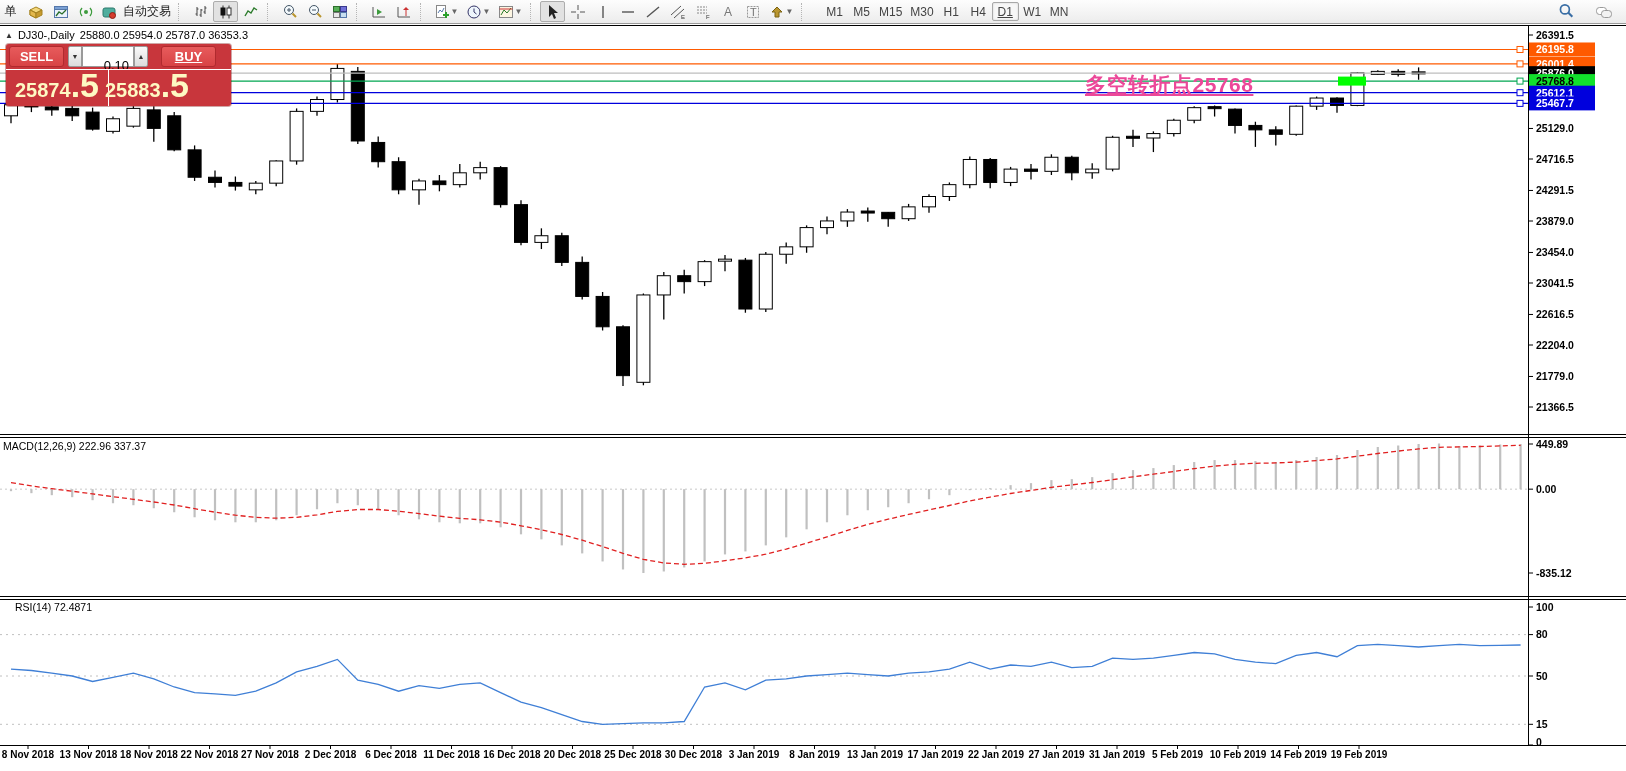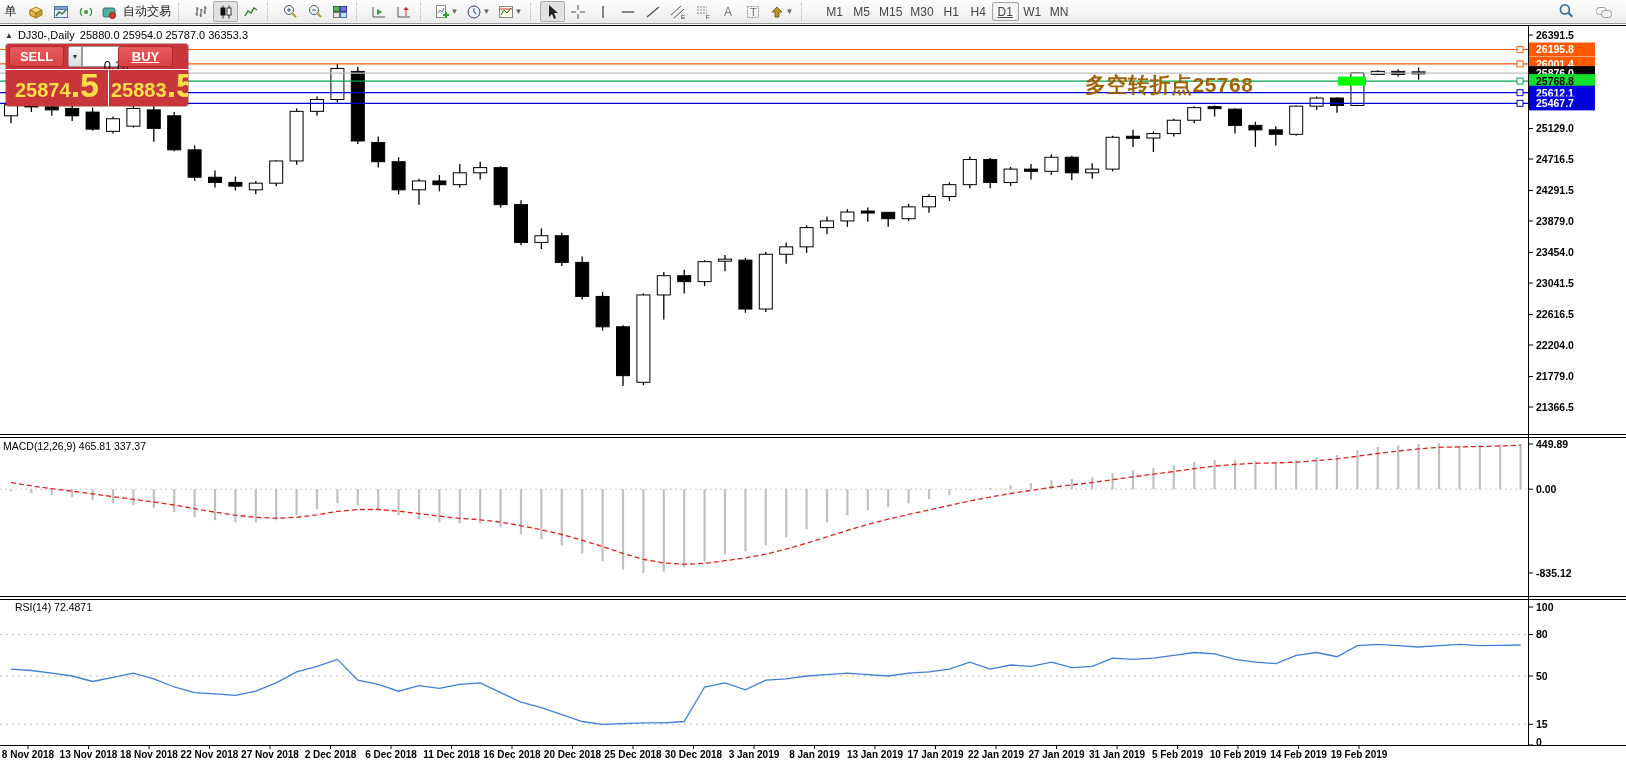--- a/index.html
+++ b/index.html
@@ -37,21 +37,21 @@
     display:flex; align-items:center; gap:5px; white-space:nowrap;
   }
   .chart-title .tri { font-size:8px; color:#333; }
   .pane-label { position:absolute; font-size:10.5px; color:#000; z-index:10; white-space:nowrap; }
   .annotation {
     position:absolute; left:1085px; top:71px; z-index:9;
     font-size:21px; font-weight:bold; letter-spacing:0.5px; white-space:nowrap;
   }
   
   .trade-panel {
-    position:absolute; left:6px; top:44px; width:182px; height:62px;
+    position:absolute; left:6px; top:44px; width:225px; height:62px;
     background:#c8363c; border-radius:3px; z-index:20; overflow:hidden;
     box-shadow:0 0 0 1px rgba(120,0,0,.35);
   }
   .tp-top { position:absolute; left:0; top:0; width:100%; height:25px; }
   .tp-btn {
     position:absolute; top:2px; height:21px; border-radius:3px;
     background:linear-gradient(#e75b5c,#d84345); border:1px solid #b02a2e;
     color:#fff; font-size:13px; font-weight:bold;
     display:flex; align-items:center; justify-content:center;
   }
@@ -64,26 +64,26 @@
   }
   .tp-step.down { left:62px; border-radius:2px 0 0 2px; }
   .tp-step.up   { left:128px; border-radius:0 2px 2px 0; }
   .tp-vol {
     position:absolute; left:76px; top:2px; width:52px; height:21px;
     background:#fff; border:1px solid #9a9a9a; color:#000;
     font-size:13px; text-align:right; padding:9px 4px; line-height:19px;
   }
   .tp-hline { position:absolute; left:0; top:25px; width:100%; height:1px; background:#fff; }
   .tp-vline { position:absolute; left:102px; top:25px; width:1px; height:37px; background:#fff; }
-  .tp-price { position:absolute; top:26px; width:102px; height:36px; color:#fde047;
+  .tp-price { position:absolute; top:26px; width:102px; height:36px; color:#fef9c3;
     display:flex; align-items:baseline; justify-content:center; }
   .tp-price .main { font-size:20px; font-weight:bold; }
   .tp-price .big  { font-size:34px; font-weight:bold; line-height:30px; }
   .tp-price-sell { left:0; }
-  .tp-price-buy  { left:96px; }
+  .tp-price-buy  { left:90px; }
   svg#chart-svg { position:absolute; left:0; top:0; z-index:1; }
   svg text { font-family:"Liberation Sans", sans-serif; }
 </style>
 </head>
 <body>
 
 <div class="screen">
 
   <div class="toolbar">
     <div class="tb-btn" style="margin-left:-4px">
@@ -653,18 +653,18 @@
     <div class="tp-price tp-price-sell">
       <span class="main">25874</span>
       <span class="big">.5</span>
     </div>
     <div class="tp-price tp-price-buy">
       <span class="main">25883</span>
       <span class="big">.5</span>
     </div>
   </div>
 
-  <div class="annotation" id="annotation" style="color: #a16207;">多空转折点25768</div>
-
-  <div class="pane-label" style="left:3px; top:440px">MACD(12,26,9) 465.81 337.37</div>
+  <div class="annotation" id="annotation" style="color: #ec4899; text-decoration: underline;">多空转折点25768</div>
+
+  <div class="pane-label" style="left:3px; top:440px">MACD(12,26,9) 222.96 337.37</div>
   <div class="pane-label" style="left:15px; top:601px">RSI(14) 72.4871</div>
 
 </div>
 
 </body></html>

